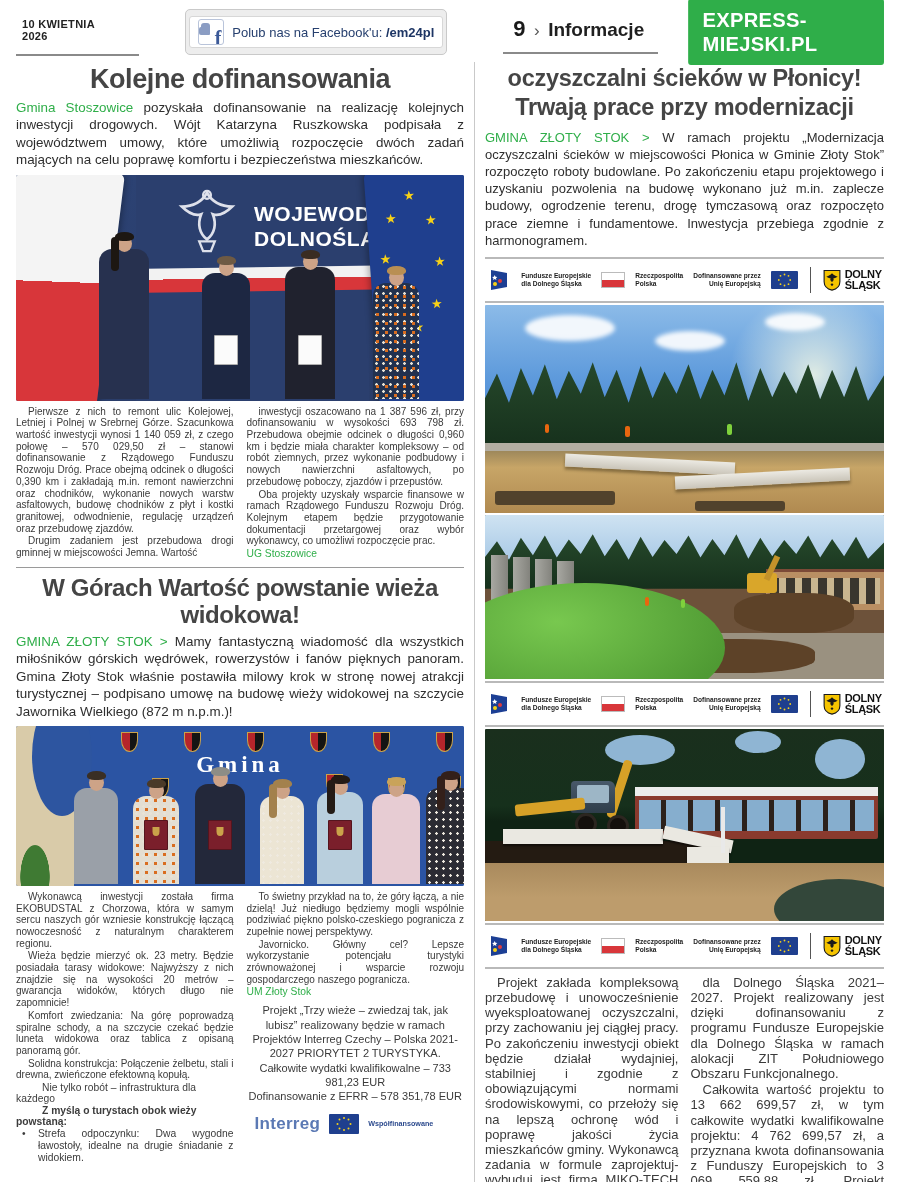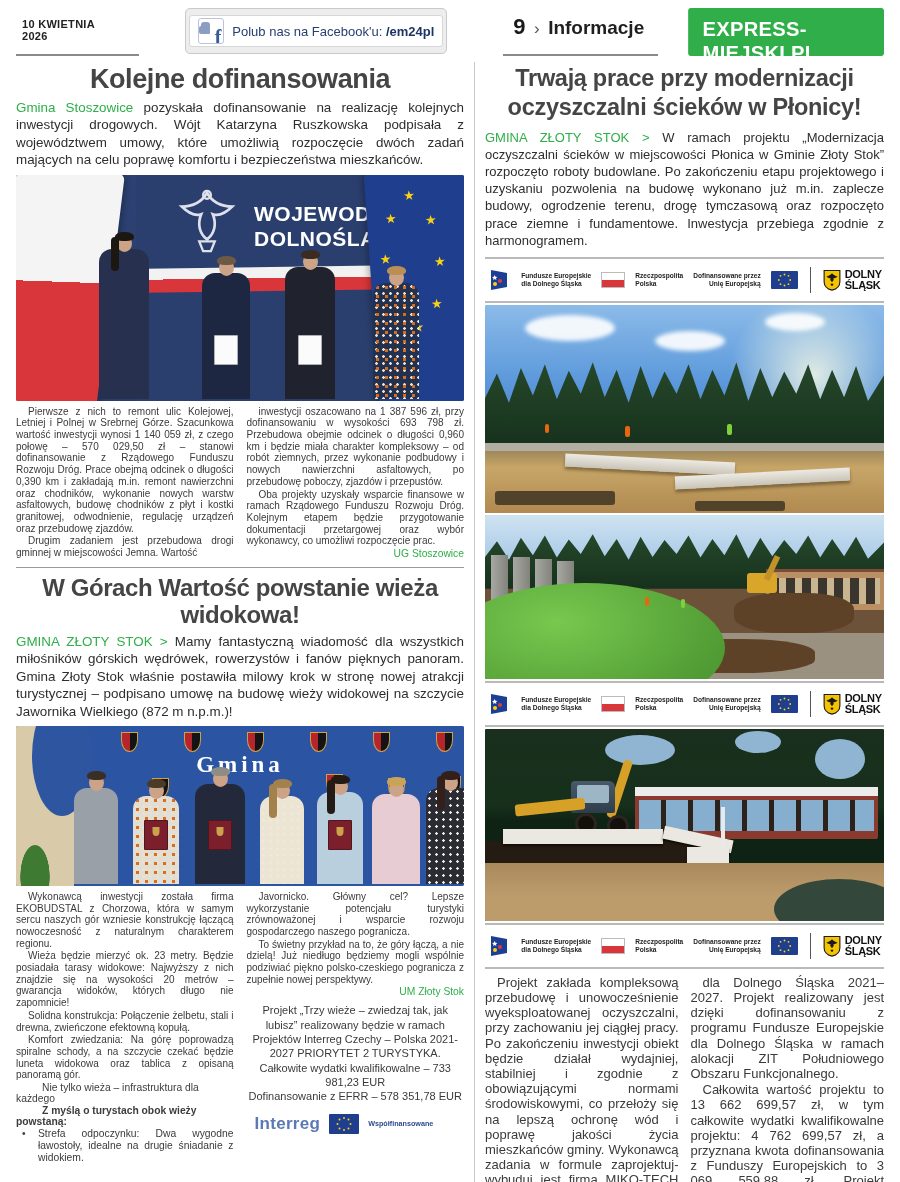--- a/index.html
+++ b/index.html
@@ -1,19 +1,19 @@
 <!DOCTYPE html>
 <html><head>
 <meta charset="utf-8">
 <style>
   html,body{margin:0;padding:0;background:#eee;}
   .page{width:900px;height:1182px;background:#fff;position:relative;margin:0 auto;
         font-family:"Liberation Sans","DejaVu Sans",sans-serif;color:#3c3c3c;overflow:hidden;}
   
-  .topbar{display:flex;padding:8px 16px 0 16px;height:48px;gap:22px;}
+  .topbar{display:flex;align-items:center;padding:8px 16px 0 16px;height:48px;gap:22px;}
   .date{font-weight:bold;font-size:11px;letter-spacing:.3px;color:#222;
         border-bottom:2px solid #8a8a8a;padding:10px 40px 12px 6px;}
   .fb-banner{width:300px;height:38px;border:1px solid #c9c9c9;border-radius:5px;background:#ededed;
              display:flex;align-items:center;padding:3px;margin-left:24px;}
   .fb-inner{flex:1;height:30px;background:#fff;border:1px solid #d7d7d7;border-radius:3px;
             display:flex;align-items:center;gap:8px;padding:0 8px;}
   .fb-icon{width:24px;height:24px;background:#fff;border:1px solid #b9c4da;border-radius:3px;position:relative;overflow:hidden;}
   .fb-thumb{position:absolute;left:2px;top:3px;width:9px;height:12px;background:#8b9dc3;border-radius:3px 3px 1px 1px;}
   .fb-thumb::before{content:"";position:absolute;left:-2px;top:4px;width:5px;height:8px;background:#8b9dc3;border-radius:2px;}
   .fb-f{position:absolute;right:2px;bottom:-6px;color:#3b5998;font-weight:bold;font-size:20px;font-family:"Liberation Serif",serif;}
@@ -31,21 +31,21 @@
   .vsep{width:1px;background:#c9c9c9;}
   .col-right{flex:1;min-width:0;}
   
   .h1{font-size:27px;font-weight:bold;color:#454545;text-align:center;letter-spacing:-.4px;margin:2px 0 4px 0;line-height:1.15;}
   .h2{font-size:24px;font-weight:bold;color:#454545;text-align:center;letter-spacing:-.4px;margin:6px 0 4px 0;line-height:1.15;}
   .lead{font-size:13.4px;color:#2e2e2e;text-align:justify;line-height:1.3;margin:0 0 6px 0;}
   .green{color:#2fae49;}
   .twocol{display:flex;gap:13px;margin-top:5px;}
   .bcol{flex:1;min-width:0;}
   .bcol p{font-size:10px;line-height:1.17;text-align:justify;margin:0 0 1px 0;text-indent:12px;color:#3a3a3a;}
-  .byline{text-align:right;color:#2fae49;font-size:10.3px;margin-top:1px;}
+  .byline{text-align:left;color:#2fae49;font-size:10.3px;margin-top:1px;}
   .subhead{font-size:10.3px;text-indent:26px;margin:1px 0;}
   .subhead.bold{font-weight:bold;}
   .blist{margin:0;padding:0;list-style:none;}
   .blist li{font-size:10.3px;line-height:1.17;text-align:justify;position:relative;padding-left:22px;margin:0;color:#3a3a3a;}
   .blist li::before{content:"•";position:absolute;left:6px;top:0;}
   .sep{border:none;border-top:1px solid #9a9a9a;margin:7px 0 2px 0;}
   .note{font-size:11px;text-align:center;line-height:1.3;margin-top:6px;color:#3a3a3a;}
   .note div{margin:0;}
   
   .photo-a{position:relative;height:226px;margin:2px 0 4px 0;background:linear-gradient(180deg,#2c4273 0%,#2a3d6a 100%);overflow:hidden;border-radius:2px;}
@@ -283,33 +283,33 @@
           <div class="fig longhair" style="left:406px;--bh:96px;--coat:#2b2b33;--hair:#33201a;--w:48px">
               <i class="head"></i>
               <i class="body speck"></i>
             </div>
         </div>
 
         <div class="twocol">
           <div class="bcol">
             <p>Wykonawcą inwestycji została firma EKOBUDSTAL z Chorzowa, która w samym sercu naszych gór wzniesie konstrukcję łączącą nowoczesność z naturalnym charakterem regionu.</p>
             <p>Wieża będzie mierzyć ok. 23 metry. Będzie posiadała tarasy widokowe: Najwyższy z nich znajdzie się na wysokości 20 metrów – gwarancja widoków, których długo nie zapomnicie!</p>
+            <p>Komfort zwiedzania: Na górę poprowadzą spiralne schody, a na szczycie czekać będzie luneta widokowa oraz tablica z opisaną panoramą gór.</p>
             <p>Solidna konstrukcja: Połączenie żelbetu, stali i drewna, zwieńczone efektowną kopułą.</p>
-            <p>Komfort zwiedzania: Na górę poprowadzą spiralne schody, a na szczycie czekać będzie luneta widokowa oraz tablica z opisaną panoramą gór.</p>
-            <div class="subhead">Nie tylko wieża – infrastruktura dla każdego</div>
+            <div class="subhead">Nie tylko robót – infrastruktura dla każdego</div>
             <div class="subhead bold">Z myślą o turystach obok wieży powstaną:</div>
             <ul class="blist">
               <li>Strefa odpoczynku: Dwa wygodne ławostoły, idealne na drugie śniadanie z widokiem.</li>
 
             </ul>
 
           </div>
           <div class="bcol">
+            <p>To świetny przykład na to, że góry łączą, a nie dzielą! Już niedługo będziemy mogli wspólnie podziwiać piękno polsko-czeskiego pogranicza z zupełnie nowej perspektywy.</p>
             <p>Javornicko. Główny cel? Lepsze wykorzystanie potencjału turystyki zrównoważonej i wsparcie rozwoju gospodarczego naszego pogranicza.</p>
-            <p>To świetny przykład na to, że góry łączą, a nie dzielą! Już niedługo będziemy mogli wspólnie podziwiać piękno polsko-czeskiego pogranicza z zupełnie nowej perspektywy.</p>
             <div class="byline">UM Złoty Stok</div>
             <div class="note">
               <div>Projekt „Trzy wieże – zwiedzaj tak, jak lubisz” realizowany będzie w ramach Projektów Interreg Czechy – Polska 2021-2027 PRIORYTET 2 TURYSTYKA.</div>
               <div>Całkowite wydatki kwalifikowalne – 733 981,23 EUR</div>
               <div>Dofinansowanie z EFRR – 578 351,78 EUR</div>
             </div>
             <div class="interreg">
               <div class="ir-row">
                 <span class="ir-name">Interreg</span>
                 <span class="eu-flag-md">
@@ -336,22 +336,22 @@
           </div>
         </div>
       </section>
     </div>
 
     <div class="vsep"></div>
 
     <div class="col-right">
       <section>
         <h1 class="h1r">
+          <span style="display:block">oczyszczalni ścieków w Płonicy!</span>
           <span style="display:block">Trwają prace przy modernizacji</span>
-          <span style="display:block">oczyszczalni ścieków w Płonicy!</span>
         </h1>
         <p class="leadr"><span class="green">GMINA ZŁOTY STOK &gt;</span><span> W ramach projektu „Modernizacja oczyszczalni ścieków w miejscowości Płonica w Gminie Złoty Stok” rozpoczęto roboty budowlane. Po zakończeniu etapu projektowego i uzyskaniu pozwolenia na budowę wykonano już m.in. zaplecze budowy, ogrodzenie terenu, drogę tymczasową oraz rozpoczęto prace ziemne i fundamentowe. Inwestycja przebiega zgodnie z harmonogramem.</span></p>
 
         <div class="eu-strip">
           <svg width="24" height="24" viewBox="0 0 24 24">
             <path d="M4 2 L20 5 L20 19 L4 22 Z" fill="#1c3f94"></path>
             <path d="M7 8 l1.2 2.4 L10.8 11 l-2 1.6 L9.4 15 L7 13.6 L4.6 15 l.6-2.4 -2-1.6 2.6-.6 Z" fill="#fff" transform="scale(.7) translate(4 2)"></path>
             <circle cx="8" cy="16" r="2" fill="#f7d117"></circle>
               <circle cx="13" cy="13" r="2" fill="#e03a3a"></circle>
           </svg>

